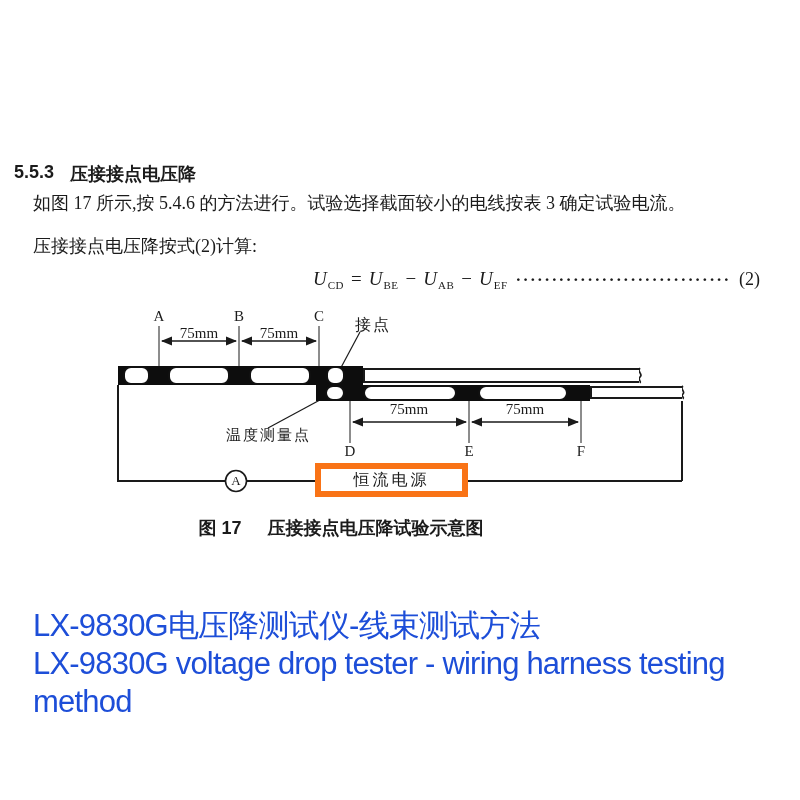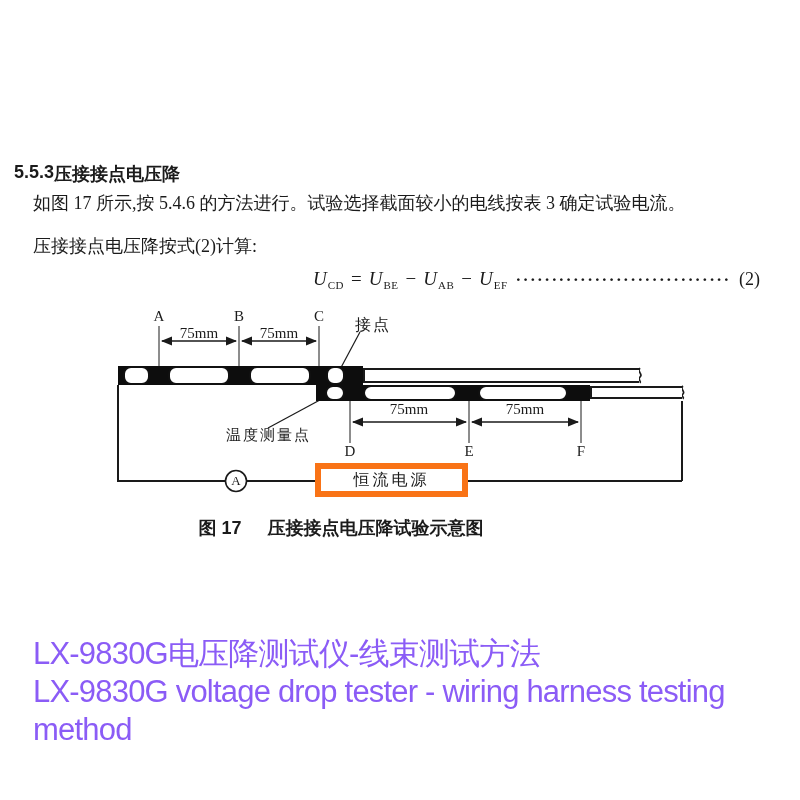--- a/index.html
+++ b/index.html
@@ -1,21 +1,21 @@
 <!DOCTYPE html>
 <html><head>
 <meta charset="utf-8">
 <style>
   html,body{margin:0;padding:0;background:#ffffff;}
   body{width:800px;height:800px;position:relative;overflow:hidden;
        font-family:"Liberation Serif", serif;color:#1b1b1b;}
   .abs{position:absolute;}
 
   
-  .sec-head{left:14px;top:162px;display:flex;font-size:18px;font-weight:bold;
+  .sec-head{left:14px;top:162px;display:flex;gap:16px;font-size:18px;font-weight:bold;
             font-family:"Liberation Sans", sans-serif;}
   .para{font-size:18px;left:33px;width:740px;white-space:nowrap;}
   .para1{top:191px;}
   .para2{top:234px;}
 
   
   .formula{left:313px;top:268px;width:447px;display:flex;align-items:baseline;font-size:19px;justify-content:center;}
   .fbase{font-style:italic;}
   .fsub{font-size:11px;vertical-align:-4px;margin-left:1px;letter-spacing:0.5px;}
   .fop{margin:0 7px;}
@@ -36,22 +36,22 @@
          border:6px solid #f97316;background:#fff;display:flex;align-items:center;
          justify-content:center;font-size:16px;letter-spacing:3px;}
   .amlabel{position:absolute;left:228px;top:168px;width:16px;text-align:center;font-size:13px;}
 
   
   .caption{left:0;top:516px;width:682px;text-align:center;font-weight:bold;font-size:18px;
            font-family:"Liberation Sans", sans-serif;}
   .caption .gap{display:inline-block;width:26px;}
 
   
-  .footer{left:33px;top:635px;width:764px;font-family:"Liberation Sans", sans-serif;
-          font-size:31px;line-height:38px;letter-spacing:-0.8px;color:#8b5cf6;}
+  .footer{left:33px;top:607px;width:764px;font-family:"Liberation Sans", sans-serif;
+          font-size:31px;line-height:38px;letter-spacing:-0.8px;color:#1d4ed8;}
   svg{position:absolute;left:0;top:0;}
 </style>
 </head>
 <body>
 
 <div class="abs sec-head">
   <span>5.5.3</span>
   <span>压接接点电压降</span>
 </div>
 

